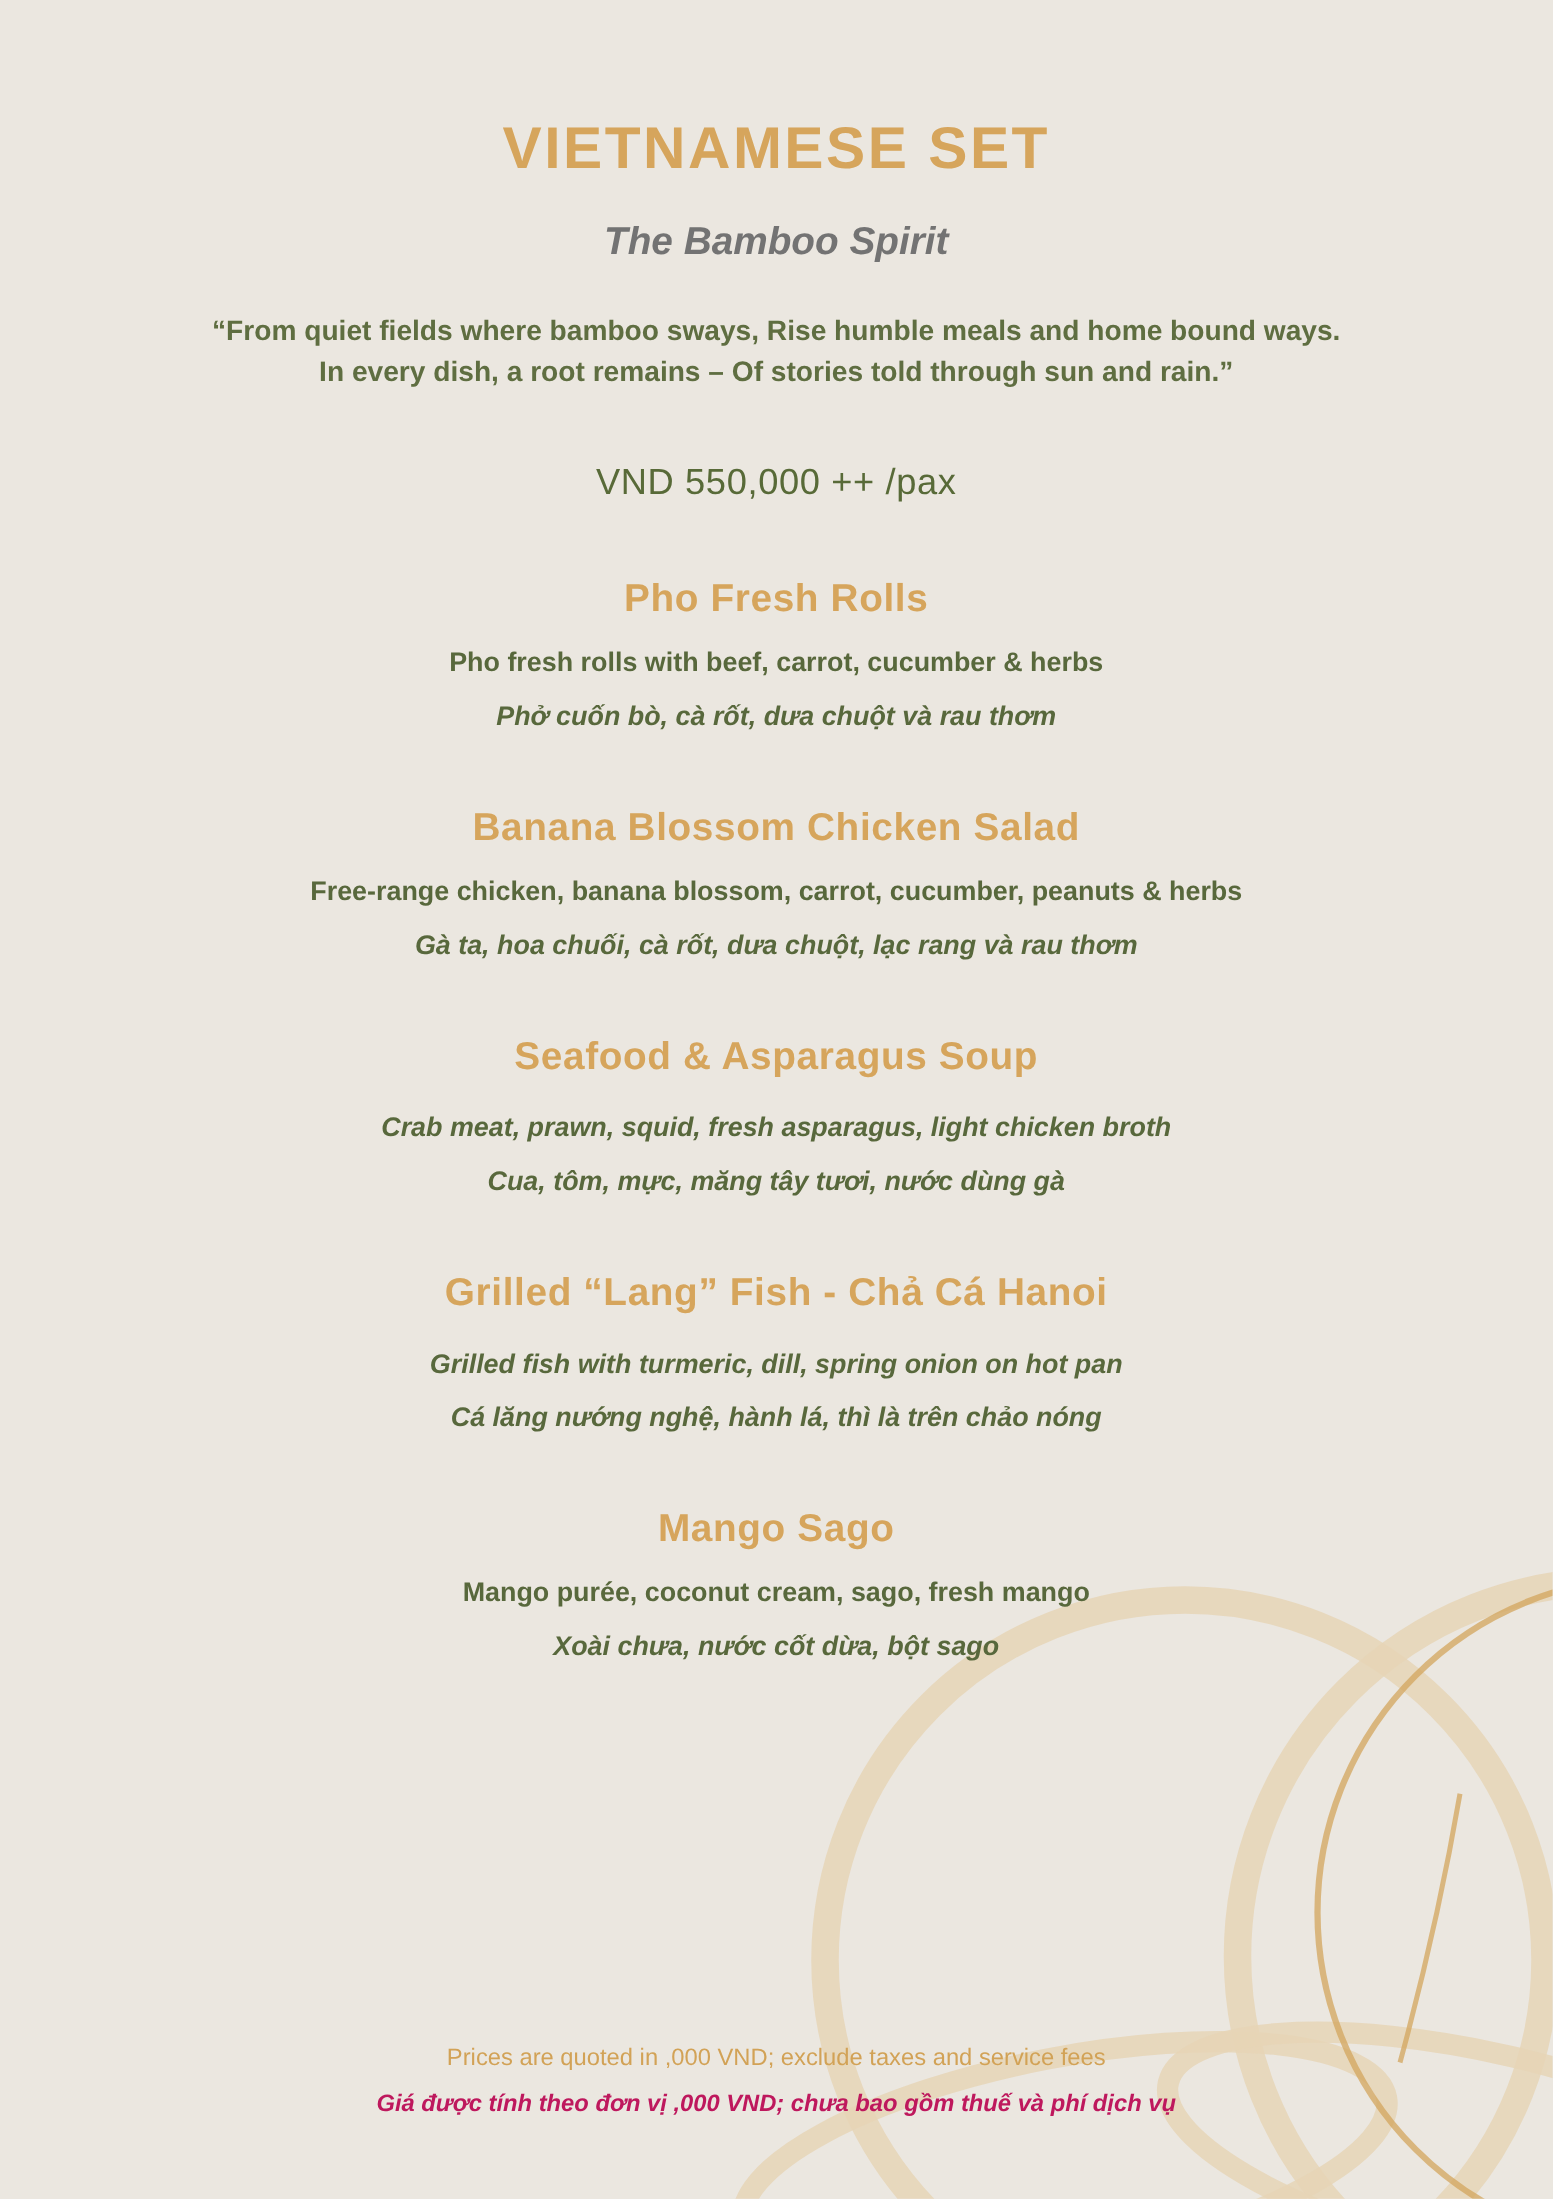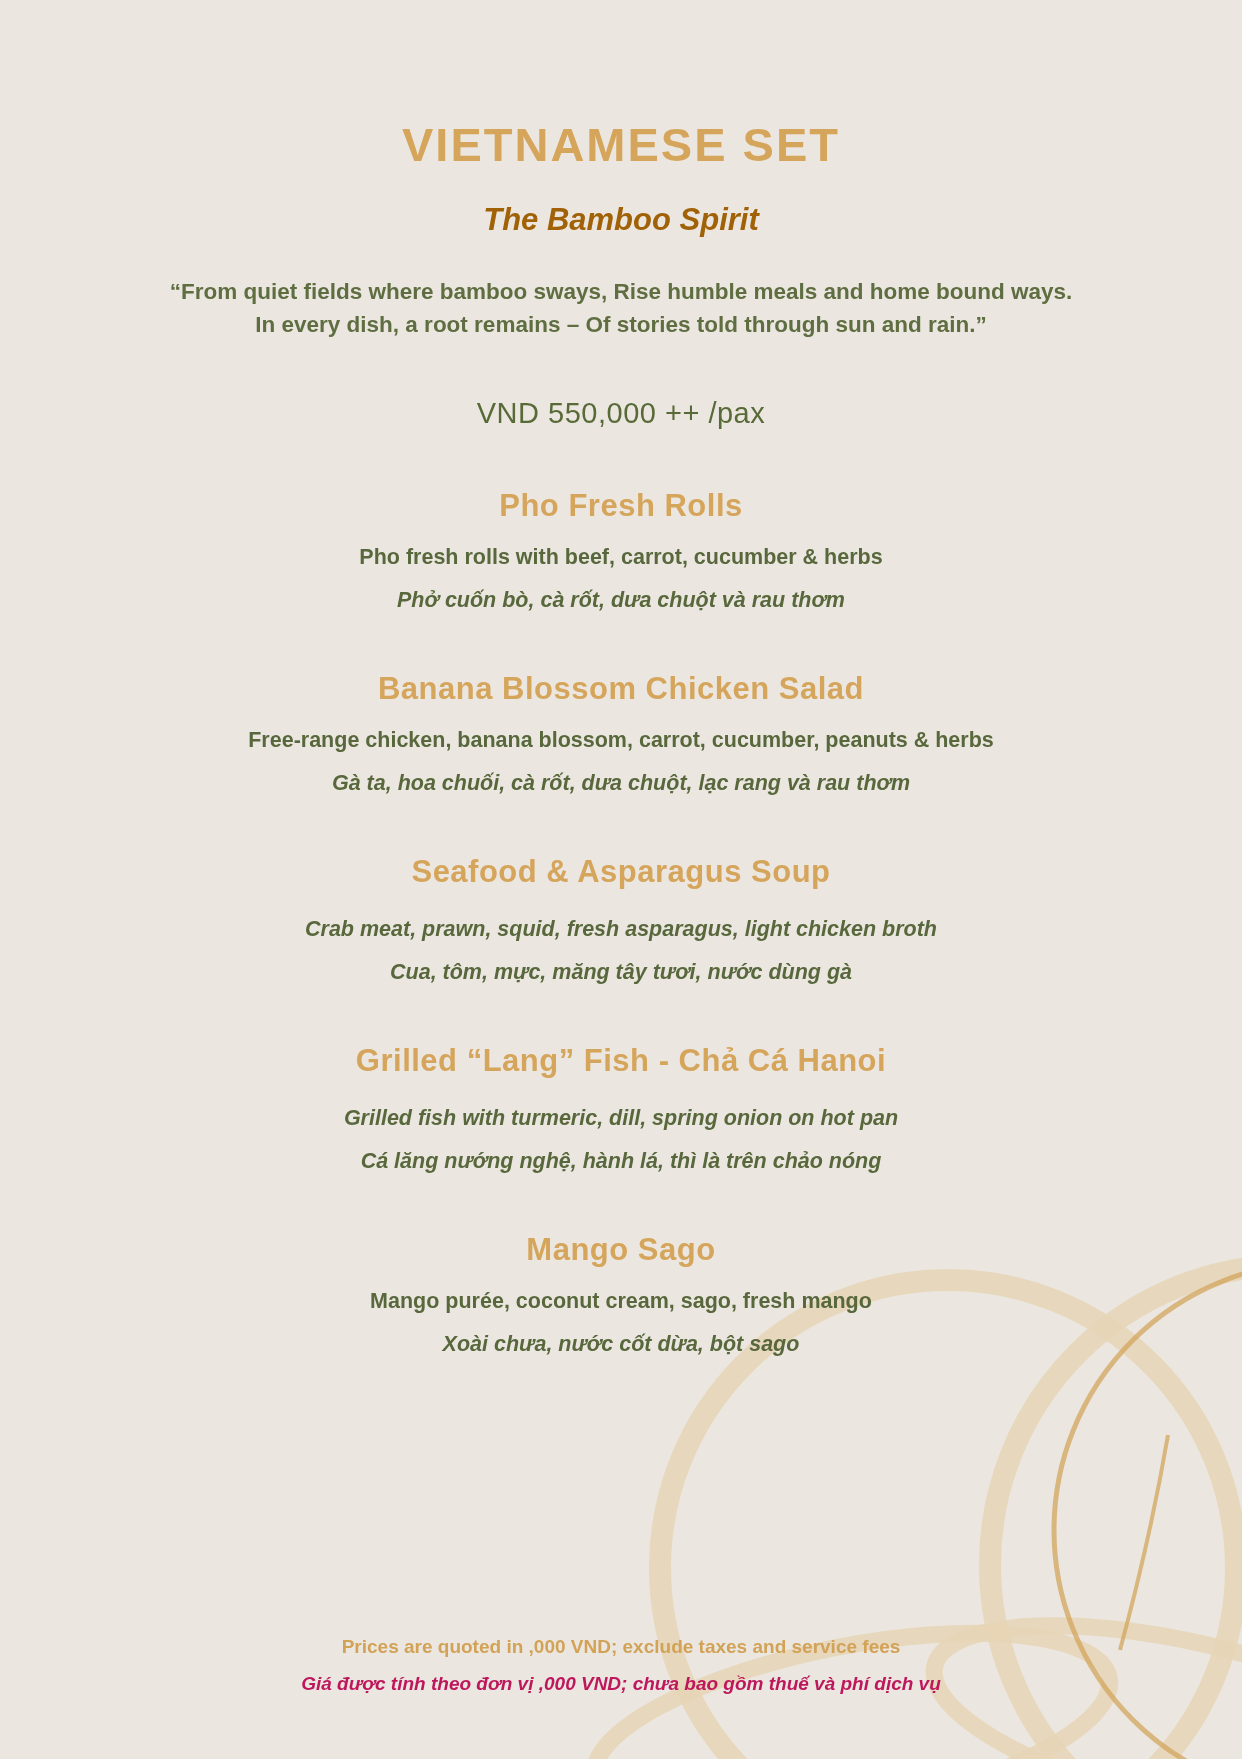--- a/index.html
+++ b/index.html
@@ -19,36 +19,36 @@
     left: 0;
     top: 0;
     width: 1242px;
     height: 1759px;
     pointer-events: none;
   }
   .menu {
     position: relative;
     width: 100%;
     text-align: center;
-    padding-top: 117px;
+    padding-top: 90px;
     box-sizing: border-box;
     z-index: 2;
   }
   .title {
     font-size: 47px;
     font-weight: bold;
     letter-spacing: 2px;
     color: #D6A55C;
     margin: 0;
   }
   .subtitle {
     font-size: 31px;
     font-weight: bold;
     font-style: italic;
-    color: #a16207;
+    color: #737373;
     margin-top: 30px;
   }
   .quote {
     margin-top: 38px;
     font-size: 22.5px;
     font-weight: bold;
     color: #5F6E41;
     line-height: 1.45;
   }
   .price {
@@ -89,21 +89,21 @@
   .footer {
     position: absolute;
     left: 0;
     top: 1636px;
     width: 100%;
     text-align: center;
     z-index: 2;
   }
   .footer-en {
     font-size: 19px;
-    font-weight: bold;
+    font-weight: normal;
     color: #D2A256;
     margin: 0;
   }
   .footer-vi {
     font-size: 19px;
     font-weight: bold;
     font-style: italic;
     color: #be185d;
     margin-top: 15px;
   }

